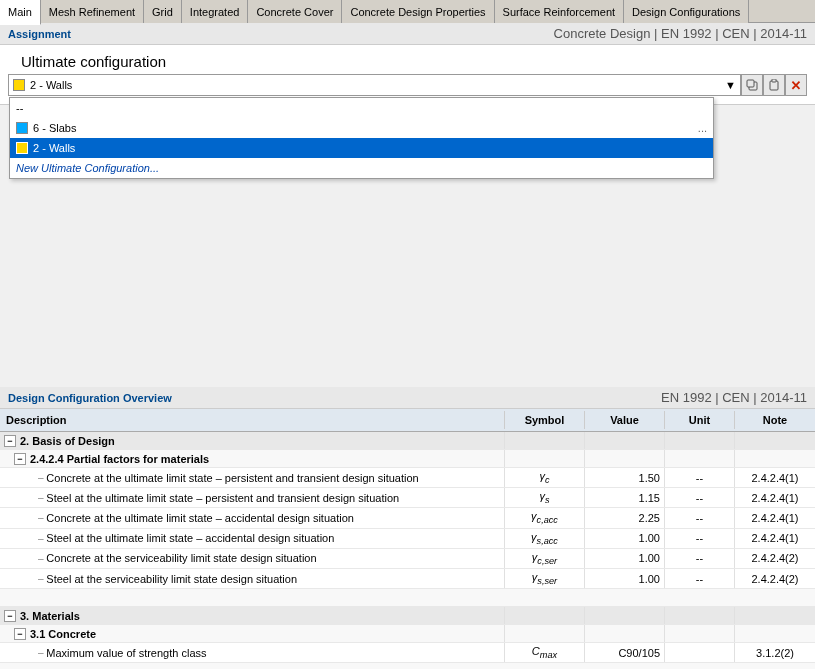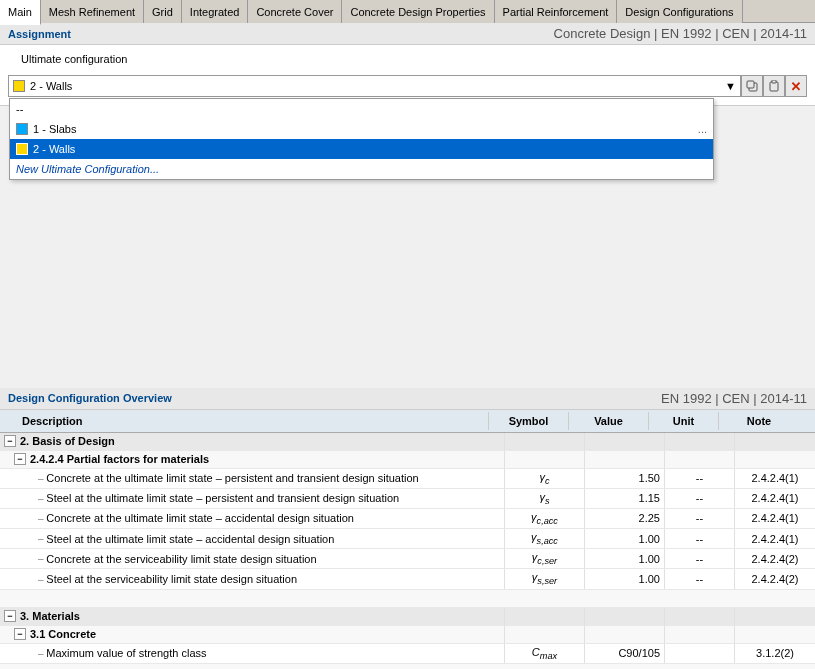--- a/index.html
+++ b/index.html
@@ -51,22 +51,22 @@
     }
 
     
     .assignment-area {
       background: #fff;
       padding: 8px;
       border-bottom: 1px solid #ccc;
       position: relative;
     }
     .config-label {
-      font-size: 11px;
-      margin-bottom: 10px;
+      font-size: 15px;
+      margin-bottom: 4px;
       color: #000;
       padding-left: 13px;
     }
     .dropdown-container {
       position: relative;
       display: flex;
       align-items: center;
       gap: 0;
     }
     .dropdown-select {
@@ -143,21 +143,21 @@
       flex: 1;
       overflow: hidden;
       background: #fff;
       position: relative;
     }
     .table-header {
       display: grid;
       grid-template-columns: 1fr 80px 80px 70px 80px;
       background: #e0e8f0;
       border-bottom: 1px solid #aaa;
-      padding: 2px 16px;
+      padding: 2px 0;
     }
     .table-header .col {
       padding: 3px 6px;
       font-weight: bold;
       font-size: 11px;
       text-align: center;
       border-right: 1px solid #ccc;
     }
     .table-header .col:last-child { border-right: none; text-align: center; }
     .table-header .col.left { text-align: left; }
@@ -246,21 +246,21 @@
   <div class="tab">
       <span>Integrated</span>
     </div>
   <div class="tab">
       <span>Concrete Cover</span>
     </div>
   <div class="tab">
       <span>Concrete Design Properties</span>
     </div>
   <div class="tab">
-      <span>Partial Reinforcement</span>
+      <span>Surface Reinforcement</span>
     </div>
   <div class="tab">
       <span>Design Configurations</span>
     </div>
 </div>
 
 <div class="main-container">
 
   <div class="section-header">
     <span class="title">Assignment</span>
@@ -274,21 +274,21 @@
         <span class="color-box" style="background:#ffd700;"></span>
         <span>2 - Walls</span>
         <span class="arrow">▼</span>
 
         <div class="dropdown-menu">
           <div class="dropdown-item">
             <span>--</span>
           </div>
           <div class="dropdown-item">
             <span class="color-box" style="background:#00aaff;"></span>
-            <span>1 - Slabs</span>
+            <span>6 - Slabs</span>
             <span class="ellipsis">...</span>
           </div>
           <div class="dropdown-item selected">
             <span class="color-box" style="background:#ffd700; border-color:#fff;"></span>
             <span>2 - Walls</span>
           </div>
           <div class="dropdown-item new-item">
             <span>New Ultimate Configuration...</span>
           </div>
         </div>

